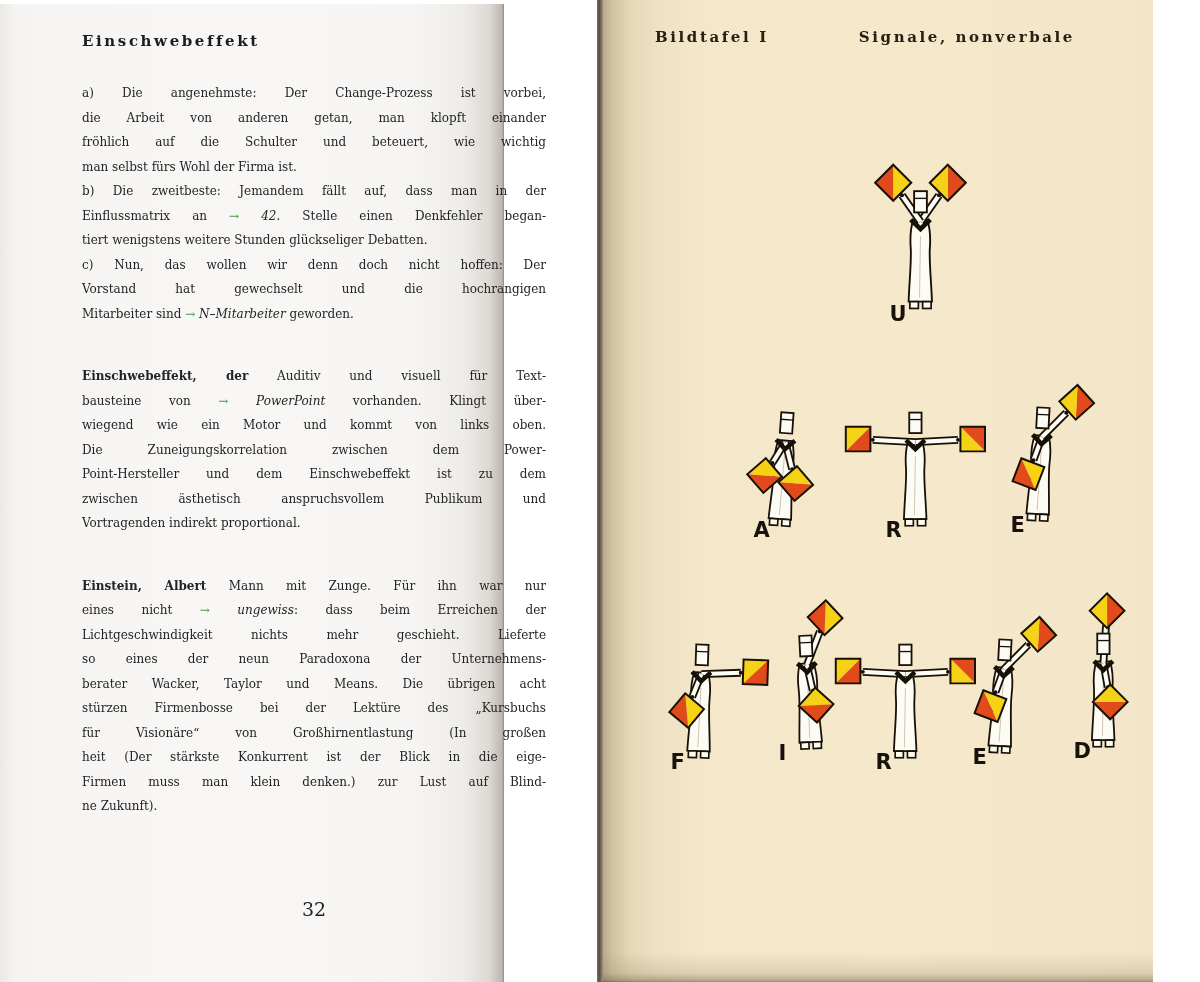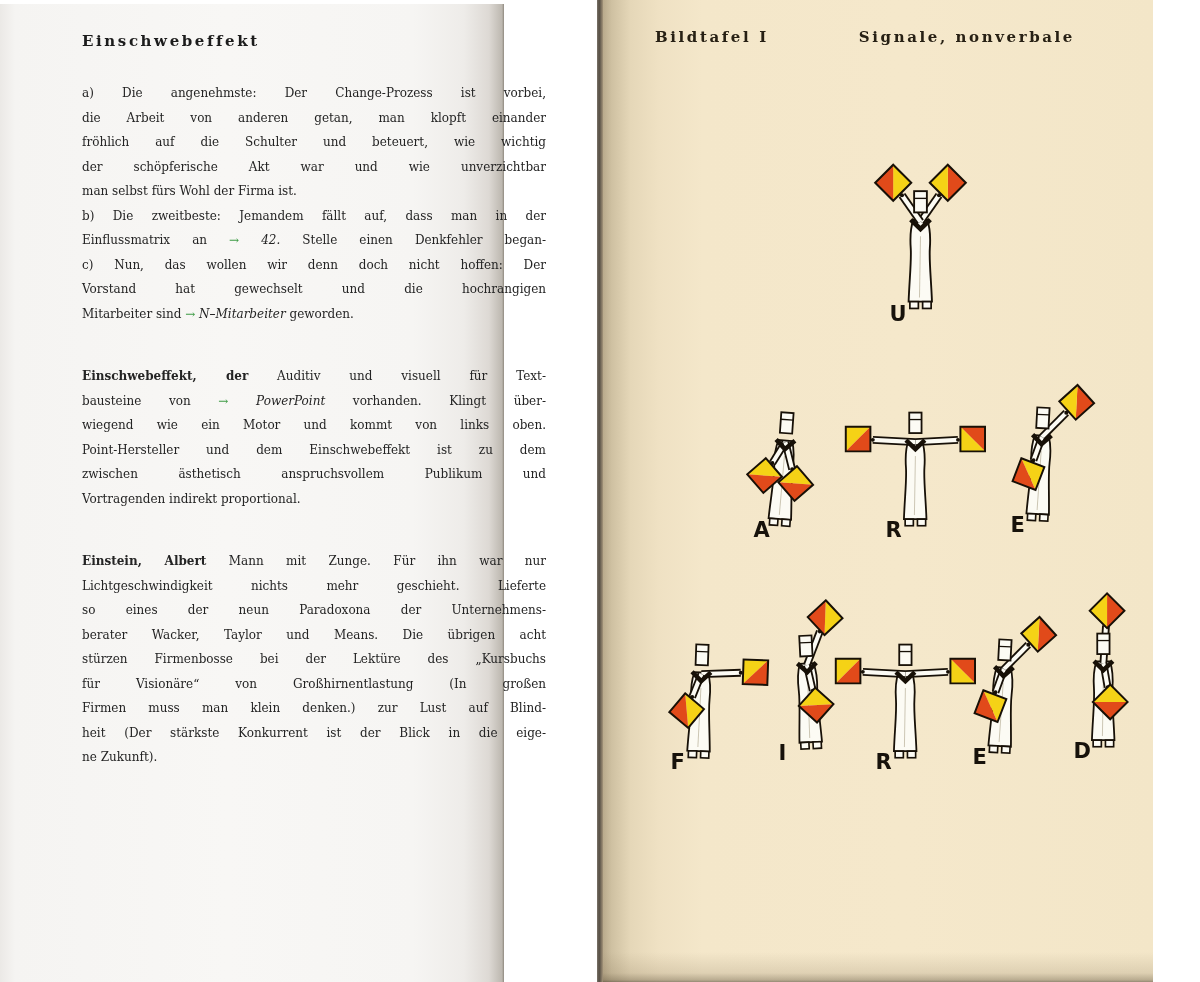--- a/index.html
+++ b/index.html
@@ -62,52 +62,55 @@
 </head>
 <body>
 
 <div class="page-left">
   <div class="lp-head">Einschwebeffekt</div>
   <div class="text-col" id="text-col">
       <div class="para">
         <div class="line"><span class="seg-n">a) Die angenehmste: Der Change-Prozess ist vorbei,</span></div>
         <div class="line"><span class="seg-n">die Arbeit von anderen getan, man klopft einander</span></div>
         <div class="line"><span class="seg-n">fröhlich auf die Schulter und beteuert, wie wichtig</span></div>
-        <div class="line"><span class="seg-n">der schöpferische Akt war und wie unverzichtbar</span></div>
         <div class="line last"><span class="seg-n">man selbst fürs Wohl der Firma ist.</span></div>
       </div>
       <div class="para">
         <div class="line"><span class="seg-n">b) Die zweitbeste: Jemandem fällt auf, dass man in der</span></div>
         <div class="line"><span class="seg-n">Einflussmatrix an </span><span class="seg-g">→ </span><span class="seg-i">42.</span><span class="seg-n"> Stelle einen Denkfehler began-</span></div>
+        <div class="line last"><span class="seg-n">tiert wenigstens weitere Stunden glückseliger Debatten.</span></div>
       </div>
       <div class="para">
         <div class="line"><span class="seg-n">c) Nun, das wollen wir denn doch nicht hoffen: Der</span></div>
         <div class="line"><span class="seg-n">Vorstand hat gewechselt und die hochrangigen</span></div>
         <div class="line last"><span class="seg-n">Mitarbeiter sind </span><span class="seg-g">→ </span><span class="seg-i">N–Mitarbeiter</span><span class="seg-n"> geworden.</span></div>
       </div>
       <div class="para gap">
         <div class="line"><span class="seg-b">Einschwebeffekt, der</span><span class="seg-n"> Auditiv und visuell für Text-</span></div>
         <div class="line"><span class="seg-n">bausteine von </span><span class="seg-g">→ </span><span class="seg-i">PowerPoint</span><span class="seg-n"> vorhanden. Klingt über-</span></div>
         <div class="line"><span class="seg-n">wiegend wie ein Motor und kommt von links oben.</span></div>
+        <div class="line"><span class="seg-n">Die Zuneigungskorrelation zwischen dem Power-</span></div>
         <div class="line"><span class="seg-n">Point-Hersteller und dem Einschwebeffekt ist zu dem</span></div>
         <div class="line"><span class="seg-n">zwischen ästhetisch anspruchsvollem Publikum und</span></div>
         <div class="line last"><span class="seg-n">Vortragenden indirekt proportional.</span></div>
       </div>
       <div class="para gap">
         <div class="line"><span class="seg-b">Einstein, Albert</span><span class="seg-n"> Mann mit Zunge. Für ihn war nur</span></div>
+        <div class="line"><span class="seg-n">eines nicht </span><span class="seg-g">→ </span><span class="seg-i">ungewiss</span><span class="seg-n">: dass beim Erreichen der</span></div>
         <div class="line"><span class="seg-n">Lichtgeschwindigkeit nichts mehr geschieht. Lieferte</span></div>
         <div class="line"><span class="seg-n">so eines der neun Paradoxona der Unternehmens-</span></div>
         <div class="line"><span class="seg-n">berater Wacker, Taylor und Means. Die übrigen acht</span></div>
         <div class="line"><span class="seg-n">stürzen Firmenbosse bei der Lektüre des „Kursbuchs</span></div>
         <div class="line"><span class="seg-n">für Visionäre“ von Großhirnentlastung (In großen</span></div>
+        <div class="line"><span class="seg-n">heit (Der stärkste Konkurrent ist der Blick in die eige-</span></div>
         <div class="line"><span class="seg-n">Firmen muss man klein denken.) zur Lust auf Blind-</span></div>
-        <div class="line"><span class="seg-n">heit (Der stärkste Konkurrent ist der Blick in die eige-</span></div>
         <div class="line last"><span class="seg-n">ne Zukunft).</span></div>
       </div>
     </div>
+  <div class="page-num">32</div>
 </div>
 
 <div class="gutter"></div>
 
 <div class="page-right">
   <div class="rp-head">
     <span>Bildtafel I</span>
     <span>Signale, nonverbale</span>
   </div>
   <div id="plate">

